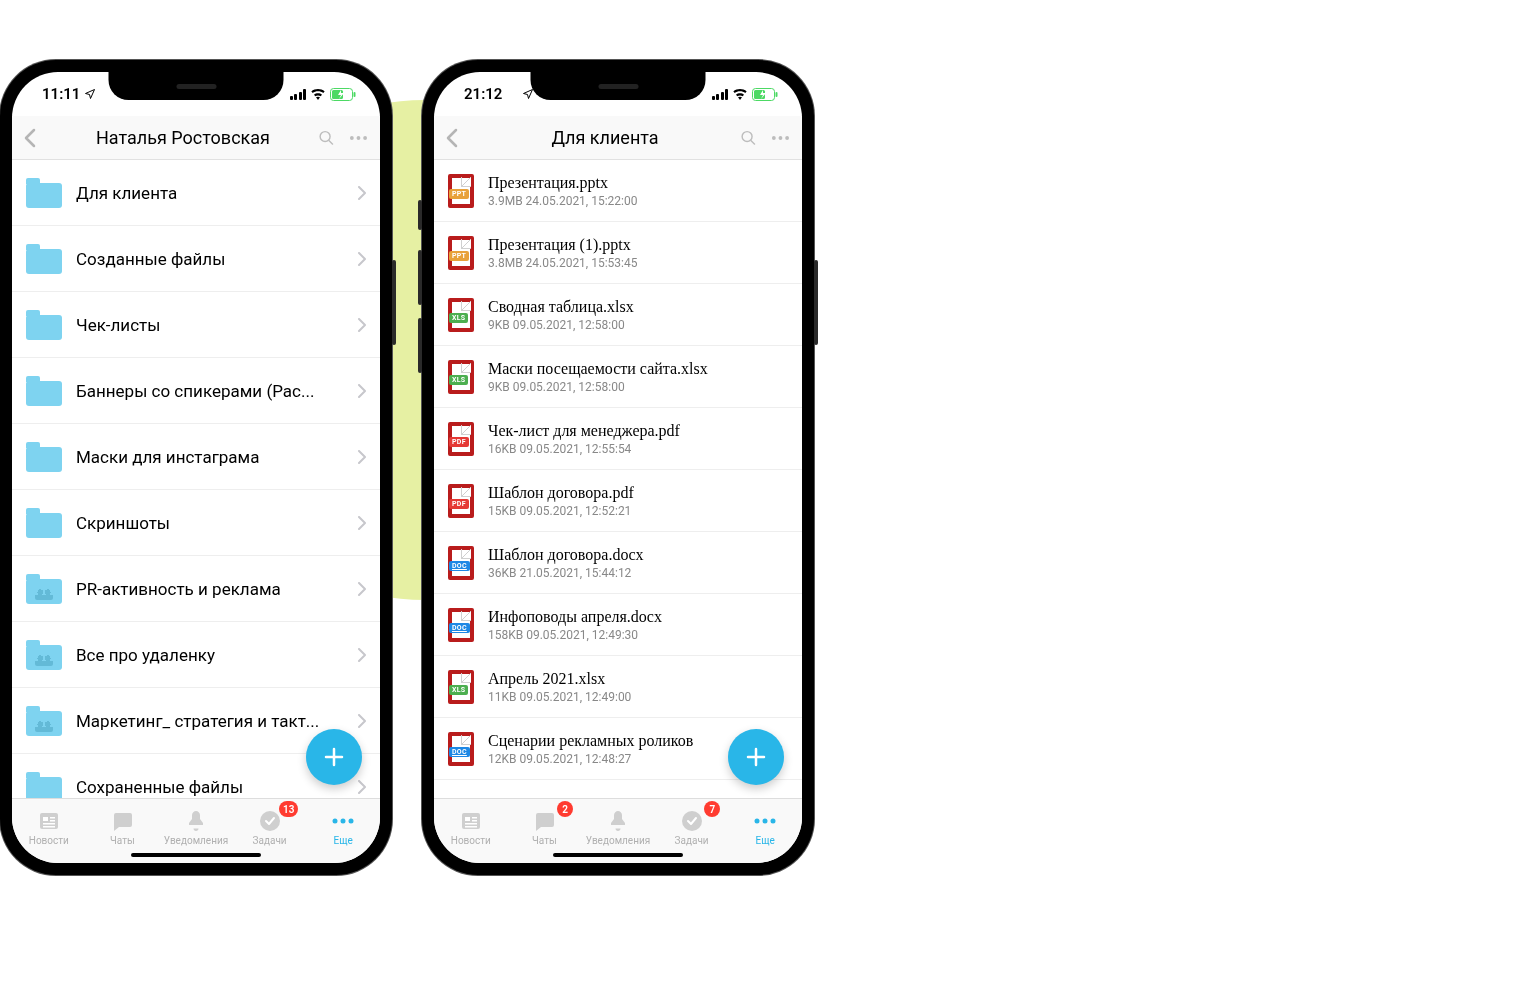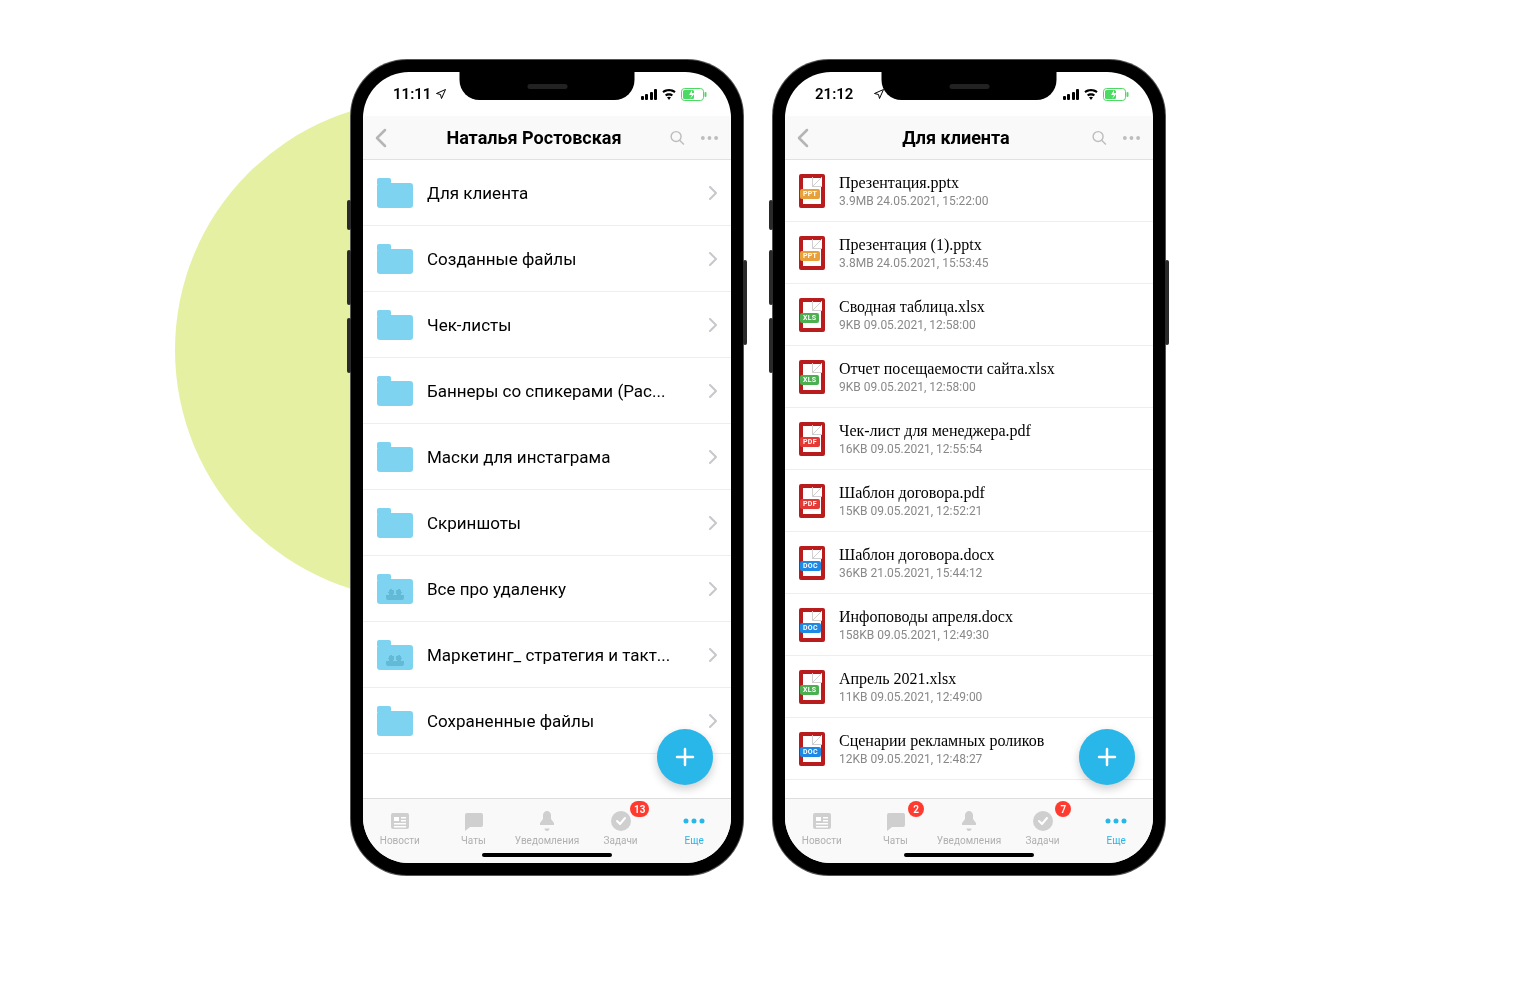--- a/index.html
+++ b/index.html
@@ -18,21 +18,20 @@
     border-radius: 50%;
     background: #e6f0a3;
     left: 175px;
     top: 100px;
     z-index: 0;
   }
   .phones {
     position: relative;
     z-index: 1;
     display: flex;
-    justify-content: center;
     gap: 30px;
     padding-top: 60px;
   }
   .phone {
     width: 392px;
     height: 815px;
     background: #000;
     border-radius: 56px;
     padding: 12px;
     position: relative;
@@ -95,21 +94,21 @@
     display: flex;
     align-items: center;
     padding: 0 12px;
     border-bottom: 1px solid #e1e1e1;
     background: #f9f9f9;
   }
   .nav-title {
     flex:1;
     text-align:center;
     font-size: 18px;
-    font-weight: 700;
+    font-weight: 400;
     color:#000;
     white-space:nowrap;
     overflow:hidden;
     text-overflow:ellipsis;
     padding: 0 4px;
   }
   .nav-actions { display:flex; gap:14px; align-items:center; color:#bdbdbd; width:50px; justify-content:flex-end;}
   .nav-spacer-left { width:24px; display:flex;}
   .content {
     flex:1;
@@ -186,21 +185,21 @@
     padding:1px 3px;
     font-size:7px;
     font-weight:700;
     color:#fff;
     border-radius:2px;
     letter-spacing:0.3px;
   }
   .badge-ppt { background:#e8a13a;}
   .badge-xls { background:#4caf50;margin-top:8px;}
   .badge-pdf { background:#e53935;}
-  .badge-doc { background:#1e88e5;}
+  .badge-doc { background:#1e88e5;text-decoration:underline;}
   .file-info { flex:1; padding-left:14px; overflow:hidden;}
   .file-name { font-size:16px; color:#000; white-space:nowrap; overflow:hidden; text-overflow:ellipsis;font-family:Liberation Serif, serif;}
   .file-meta { font-size:12px; color:#888; margin-top:2px;}
   .fab {
     position:absolute;
     right:18px;
     bottom: 78px;
     width:56px; height:56px;
     border-radius:50%;
     background:#29b6e8;
@@ -369,20 +368,30 @@
     <div class="folder-label">Скриншоты</div>
     <svg class="chevron-r" width="8" height="14" viewBox="0 0 8 14" fill="none" stroke="#c7c7cc" stroke-width="2" stroke-linecap="round" stroke-linejoin="round">
               <path d="M1 1l6 6-6 6"></path>
             </svg>
   </div>
           <div class="row row-folder">
     <div class="folder-icon shared">
       <div class="tab"></div>
               <div class="body"></div>
     </div>
+    <div class="folder-label">PR-активность и реклама</div>
+    <svg class="chevron-r" width="8" height="14" viewBox="0 0 8 14" fill="none" stroke="#c7c7cc" stroke-width="2" stroke-linecap="round" stroke-linejoin="round">
+              <path d="M1 1l6 6-6 6"></path>
+            </svg>
+  </div>
+          <div class="row row-folder">
+    <div class="folder-icon shared">
+      <div class="tab"></div>
+              <div class="body"></div>
+    </div>
     <div class="folder-label">Все про удаленку</div>
     <svg class="chevron-r" width="8" height="14" viewBox="0 0 8 14" fill="none" stroke="#c7c7cc" stroke-width="2" stroke-linecap="round" stroke-linejoin="round">
               <path d="M1 1l6 6-6 6"></path>
             </svg>
   </div>
           <div class="row row-folder">
     <div class="folder-icon shared">
       <div class="tab"></div>
               <div class="body"></div>
     </div>
@@ -549,21 +558,21 @@
     <div class="file-info">
       <div class="file-name">Сводная таблица.xlsx</div>
       <div class="file-meta">9KB 09.05.2021, 12:58:00</div>
     </div>
   </div>
           <div class="row file-row">
     <div class="file-icon">
       <div class="file-badge badge-xls">XLS</div>
     </div>
     <div class="file-info">
-      <div class="file-name">Отчет посещаемости сайта.xlsx</div>
+      <div class="file-name">Маски посещаемости сайта.xlsx</div>
       <div class="file-meta">9KB 09.05.2021, 12:58:00</div>
     </div>
   </div>
           <div class="row file-row">
     <div class="file-icon">
       <div class="file-badge badge-pdf">PDF</div>
     </div>
     <div class="file-info">
       <div class="file-name">Чек-лист для менеджера.pdf</div>
       <div class="file-meta">16KB 09.05.2021, 12:55:54</div>

